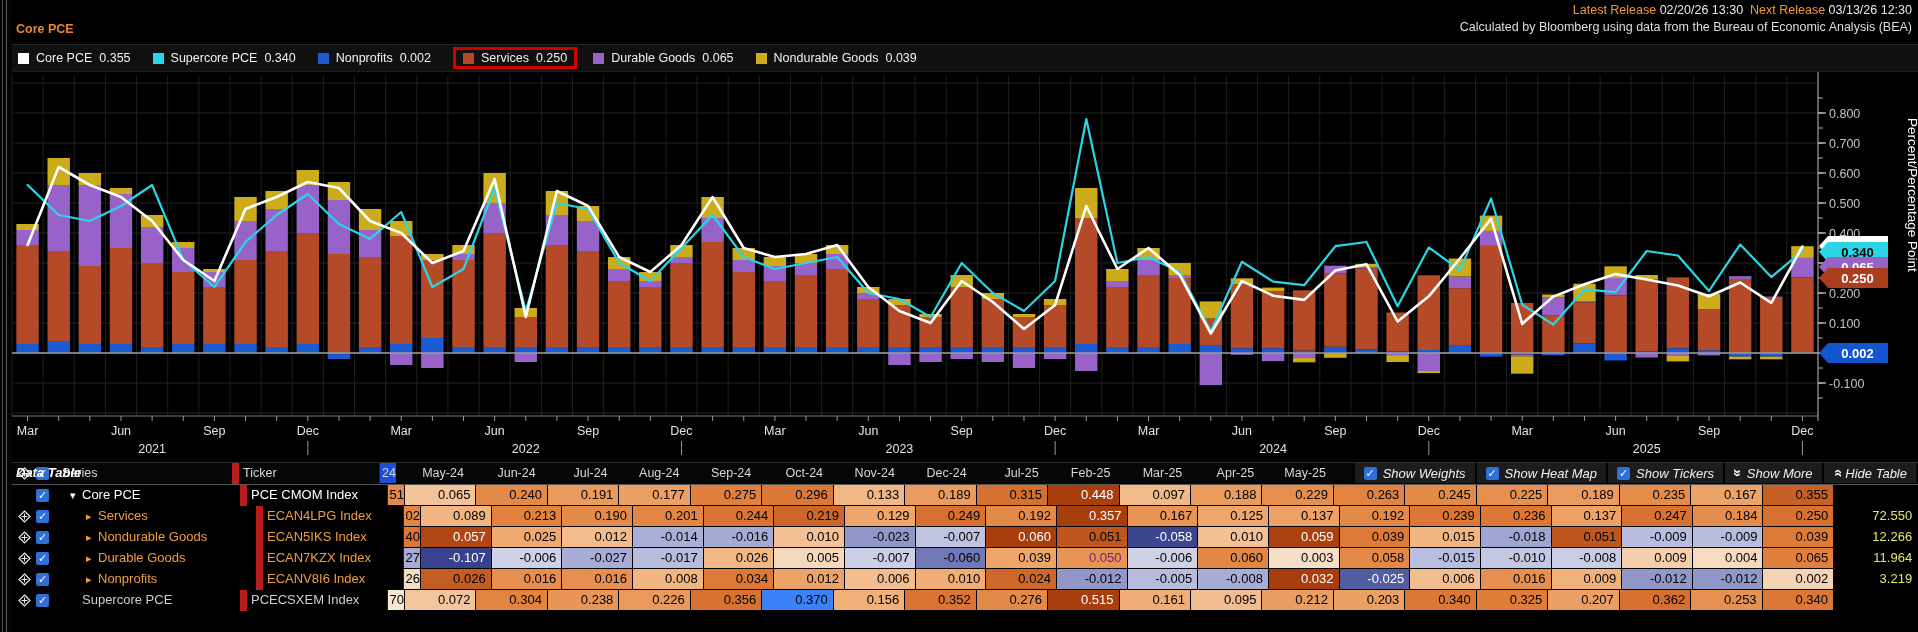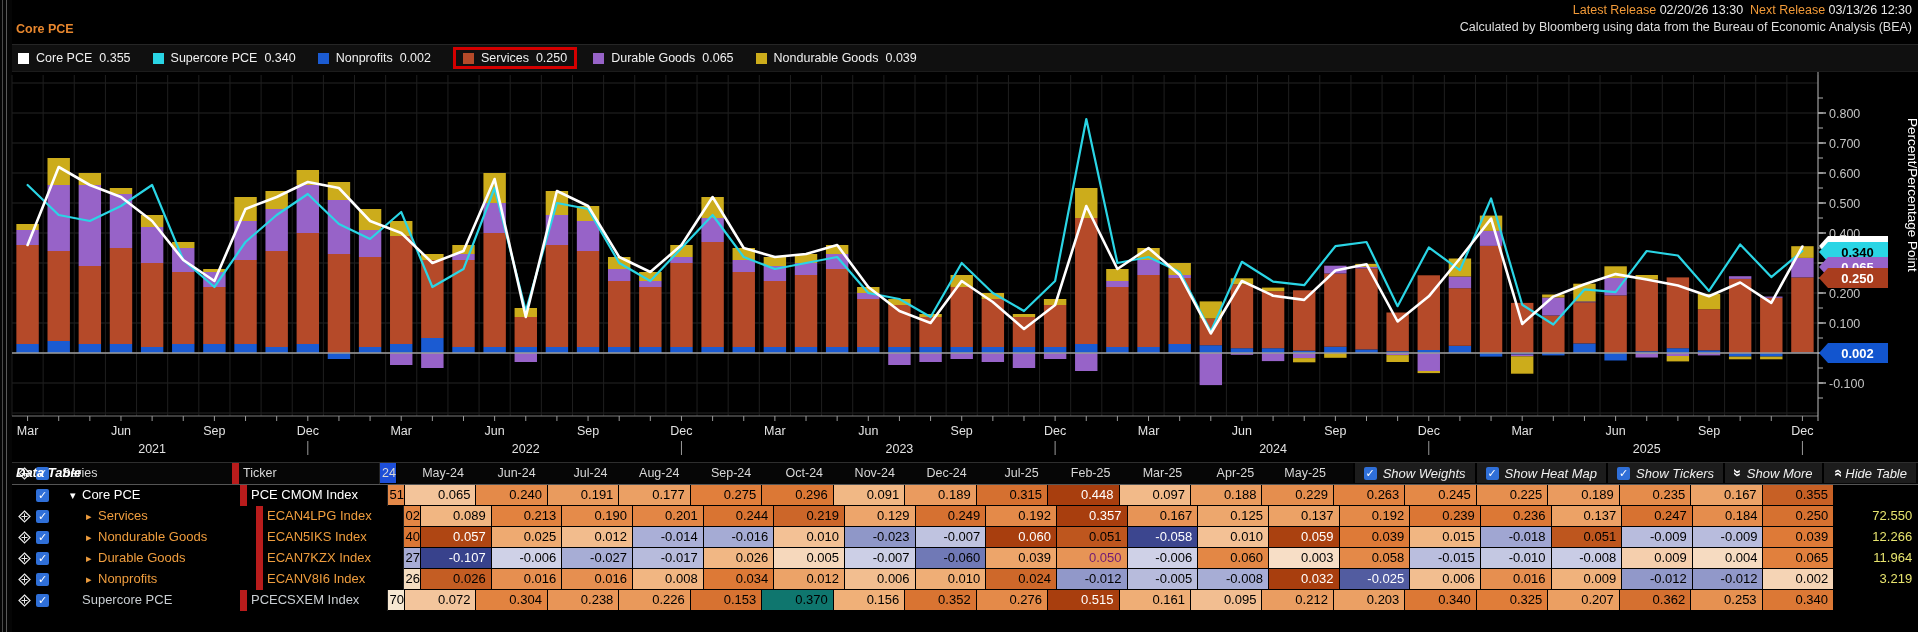--- a/index.html
+++ b/index.html
@@ -632,21 +632,21 @@
           </div>
           <div class="c-series ind0" style="color:#ffffff"><span class="arr">▾</span>Core PCE</div>
           <div class="c-ticker" style="color:#ffffff">PCE CMOM Index</div>
           <div class="c-frag" style="background:#e48949">51</div>
           <div class="c-val" style="background:rgb(243,196,154);color:#000000">0.065</div>
           <div class="c-val" style="background:rgb(228,138,73);color:#000000">0.240</div>
           <div class="c-val" style="background:rgb(233,155,94);color:#000000">0.191</div>
           <div class="c-val" style="background:rgb(235,160,100);color:#000000">0.177</div>
           <div class="c-val" style="background:rgb(225,127,60);color:#000000">0.275</div>
           <div class="c-val" style="background:rgb(220,120,53);color:#000000">0.296</div>
-          <div class="c-val" style="background:rgb(241,184,133);color:#000000">0.091</div>
+          <div class="c-val" style="background:rgb(241,184,133);color:#000000">0.133</div>
           <div class="c-val" style="background:rgb(234,155,95);color:#000000">0.189</div>
           <div class="c-val" style="background:rgb(213,112,48);color:#000000">0.315</div>
           <div class="c-val" style="background:rgb(168,62,14);color:#ffffff">0.448</div>
           <div class="c-val" style="background:rgb(242,186,137);color:#000000">0.097</div>
           <div class="c-val" style="background:rgb(234,156,95);color:#000000">0.188</div>
           <div class="c-val" style="background:rgb(229,142,78);color:#000000">0.229</div>
           <div class="c-val" style="background:rgb(226,131,65);color:#000000">0.263</div>
           <div class="c-val" style="background:rgb(228,137,71);color:#000000">0.245</div>
           <div class="c-val" style="background:rgb(230,143,79);color:#000000">0.225</div>
           <div class="c-val" style="background:rgb(234,155,95);color:#000000">0.189</div>
@@ -810,22 +810,22 @@
           <div class="c-cb">
             <span class="cb">✓</span>
           </div>
           <div class="c-series ind0" style="color:#c9ced2"><span class="arr"></span>Supercore PCE</div>
           <div class="c-ticker" style="color:#c9ced2">PCECSXEM Index</div>
           <div class="c-frag" style="background:#f7e8d2">70</div>
           <div class="c-val" style="background:rgb(243,197,156);color:#000000">0.072</div>
           <div class="c-val" style="background:rgb(226,131,64);color:#000000">0.304</div>
           <div class="c-val" style="background:rgb(232,149,87);color:#000000">0.238</div>
           <div class="c-val" style="background:rgb(233,153,91);color:#000000">0.226</div>
-          <div class="c-val" style="background:rgb(215,114,49);color:#000000">0.153</div>
-          <div class="c-val" style="background:#0f766e;color:#000000">0.370</div>
+          <div class="c-val" style="background:rgb(215,114,49);color:#000000">0.356</div>
+          <div class="c-val" style="background:#3b82f6;color:#000000">0.370</div>
           <div class="c-val" style="background:rgb(240,176,120);color:#000000">0.156</div>
           <div class="c-val" style="background:rgb(217,116,50);color:#000000">0.352</div>
           <div class="c-val" style="background:rgb(228,138,73);color:#000000">0.276</div>
           <div class="c-val" style="background:rgb(168,62,14);color:#ffffff">0.515</div>
           <div class="c-val" style="background:rgb(239,174,118);color:#000000">0.161</div>
           <div class="c-val" style="background:rgb(242,190,145);color:#000000">0.095</div>
           <div class="c-val" style="background:rgb(234,157,97);color:#000000">0.212</div>
           <div class="c-val" style="background:rgb(235,160,100);color:#000000">0.203</div>
           <div class="c-val" style="background:rgb(220,120,53);color:#000000">0.340</div>
           <div class="c-val" style="background:rgb(224,125,57);color:#000000">0.325</div>

